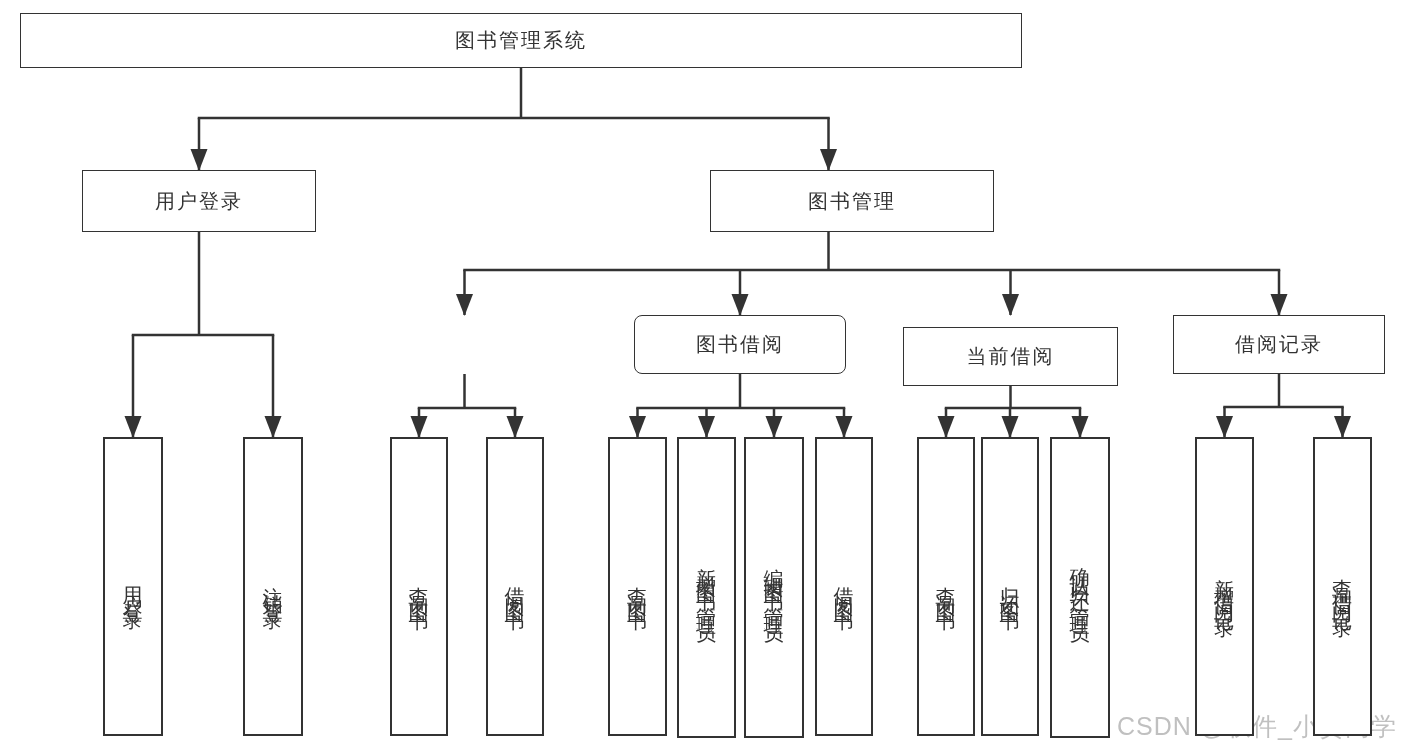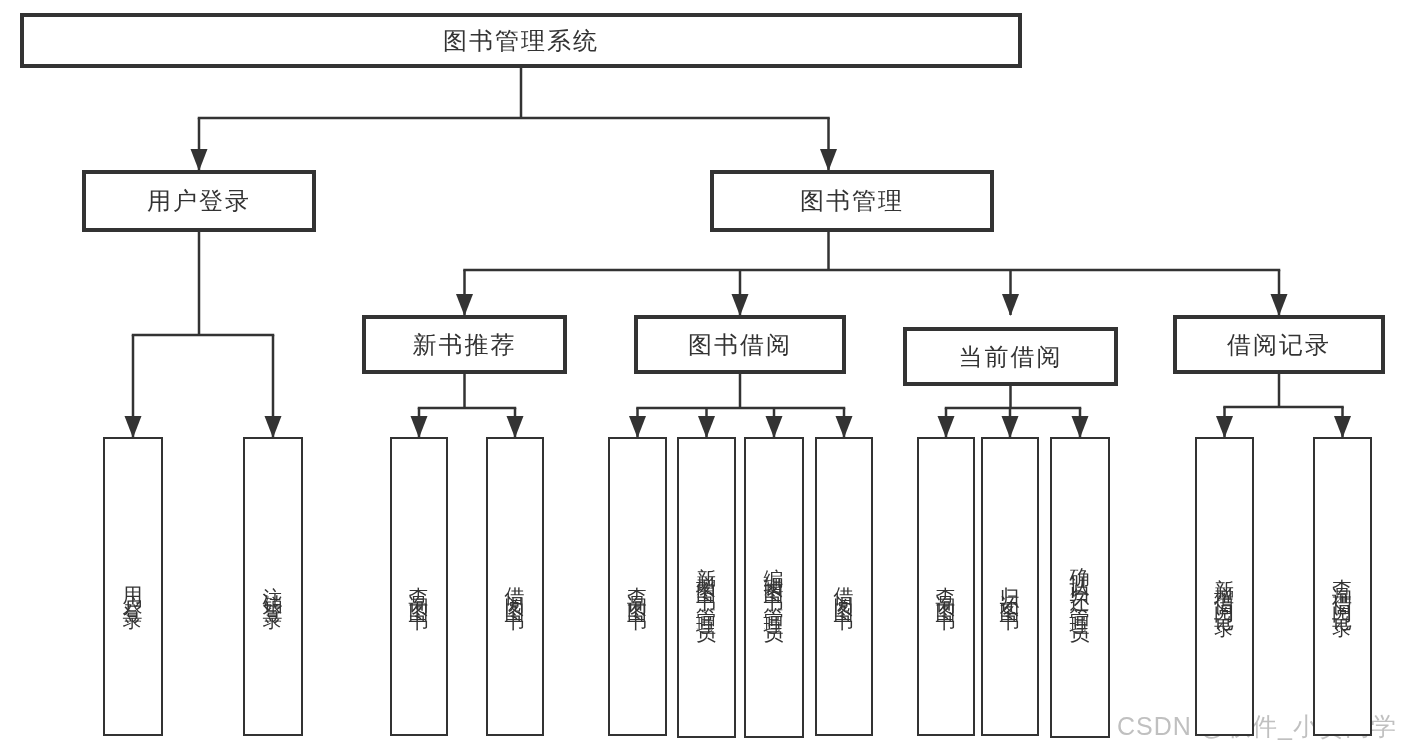--- a/index.html
+++ b/index.html
@@ -27,22 +27,22 @@
     position: absolute;
     box-sizing: border-box;
     background: #ffffff;
     display: flex;
     align-items: center;
     justify-content: center;
     color: #333333;
     text-align: center;
   }
   .node.h {
-    border: 4px solid #84cc16;
-    font-size: 24px;
+    border: 1px solid #84cc16;
+    font-size: 20px;
     letter-spacing: 2px;
   }
   .node.v {
     border: 2.5px solid #333333;
     font-size: 20px;
     writing-mode: vertical-rl;
     text-orientation: mixed;
     letter-spacing: 8px;
     line-height: 1;
   }
@@ -112,22 +112,21 @@
       <line x1="1224.5" y1="407" x2="1224.5" y2="437" stroke="#333333" stroke-width="2.5"></line>
       <polygon points="1216,416 1233,416 1224.5,438" fill="#333333"></polygon>
       <line x1="1342.5" y1="407" x2="1342.5" y2="437" stroke="#333333" stroke-width="2.5"></line>
       <polygon points="1334,416 1351,416 1342.5,438" fill="#333333"></polygon>
     </svg>
 
   <div id="watermark" style="color: rgb(192, 192, 192);">CSDN @软件_小贺同学</div>
 <div class="node h" style="left: 20px; top: 13px; width: 1002px; height: 55px; color: rgb(51, 51, 51); border-color: rgb(51, 51, 51);">图书管理系统</div>
     <div class="node h" style="left: 82px; top: 170px; width: 234px; height: 62px; color: rgb(51, 51, 51); border-color: rgb(51, 51, 51);">用户登录</div>
     <div class="node h" style="left: 710px; top: 170px; width: 284px; height: 62px; color: rgb(51, 51, 51); border-color: rgb(51, 51, 51);">图书管理</div>
-    <div class="node h" style="left: 362px; top: 315px; width: 205px; height: 59px; color: rgb(51, 51, 51); border-color: rgb(51, 51, 51);">新书推荐</div>
-    <div class="node h" style="left: 634px; top: 315px; width: 212px; height: 59px; color: rgb(51, 51, 51); border-color: rgb(51, 51, 51);">图书借阅</div>
+    <div class="node h" style="left: 634px; top: 315px; width: 212px; height: 59px; color: rgb(51, 51, 51); border-color: rgb(51, 51, 51); border-radius: 8px;">图书借阅</div>
     <div class="node h" style="left: 903px; top: 327px; width: 215px; height: 59px; color: rgb(51, 51, 51); border-color: rgb(51, 51, 51);">当前借阅</div>
     <div class="node h" style="left: 1173px; top: 315px; width: 212px; height: 59px; color: rgb(51, 51, 51); border-color: rgb(51, 51, 51);">借阅记录</div>
     <div class="node v" style="left: 103px; top: 437px; width: 60px; height: 299px; color: rgb(51, 51, 51); border-color: rgb(51, 51, 51);">用户登录</div>
     <div class="node v" style="left: 243px; top: 437px; width: 60px; height: 299px; color: rgb(51, 51, 51); border-color: rgb(51, 51, 51);">注销登录</div>
     <div class="node v" style="left: 390px; top: 437px; width: 58px; height: 299px; color: rgb(51, 51, 51); border-color: rgb(51, 51, 51);">查询图书</div>
     <div class="node v" style="left: 486px; top: 437px; width: 58px; height: 299px; color: rgb(51, 51, 51); border-color: rgb(51, 51, 51);">借阅图书</div>
     <div class="node v" style="left: 608px; top: 437px; width: 59px; height: 299px; color: rgb(51, 51, 51); border-color: rgb(51, 51, 51);">查询图书</div>
     <div class="node v" style="left: 677px; top: 437px; width: 59px; height: 301px; color: rgb(51, 51, 51); border-color: rgb(51, 51, 51);">新增图书（管理员）</div>
     <div class="node v" style="left: 744px; top: 437px; width: 60px; height: 301px; color: rgb(51, 51, 51); border-color: rgb(51, 51, 51);">编辑图书（管理员）</div>
     <div class="node v" style="left: 815px; top: 437px; width: 58px; height: 299px; color: rgb(51, 51, 51); border-color: rgb(51, 51, 51);">借阅图书</div>

